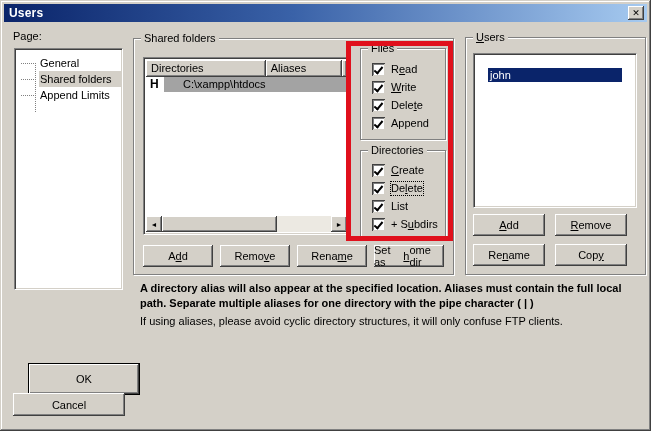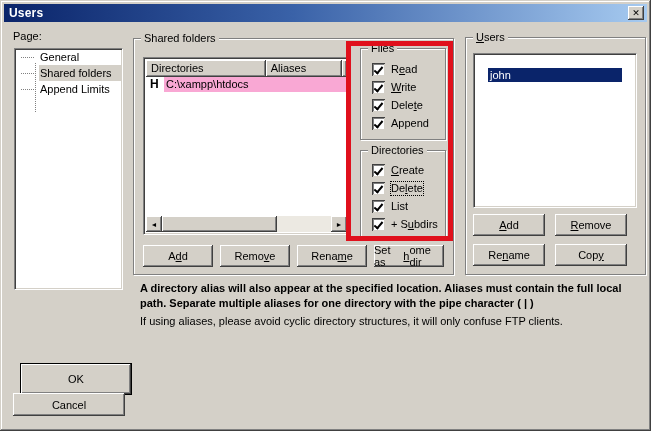--- a/index.html
+++ b/index.html
@@ -18,34 +18,34 @@
     box-shadow:inset 1px 1px 0 #404040,inset -1px -1px 0 #d4d0c8;}
   .groupbox{position:absolute;border:1px solid #808080;
     box-shadow:inset 1px 1px 0 #fff,1px 1px 0 #fff;}
   .group-label{position:absolute;top:-7px;left:7px;background:#d4d0c8;padding:0 3px;line-height:13px;}
   .btn{position:absolute;background:#d4d0c8;display:flex;align-items:center;justify-content:center;
     box-shadow:inset -1px -1px 0 #404040,inset 1px 1px 0 #fff,inset -2px -2px 0 #808080,inset 2px 2px 0 #d4d0c8;
     font-size:11px;cursor:default;}
   .btn.default{border:1px solid #000;}
   .label{position:absolute;}
   
-  .tree{position:absolute;left:14px;top:48px;width:109px;height:242px;box-sizing:border-box;}
+  .tree{position:absolute;left:14px;top:48px;width:109px;height:242px;padding-top:6px;box-sizing:border-box;}
   .tree-vline{position:absolute;left:20px;top:14px;height:49px;border-left:1px dotted #808080;}
   .tree-item{position:relative;height:16px;line-height:16px;display:flex;}
   .tree-item::before{content:"";position:absolute;left:6px;top:8px;width:13px;border-top:1px dotted #808080;}
   .tree-item span.t-label{margin-left:24px;flex:1;padding-left:1px;}
   .tree-item.selected span.t-label{background:#d4d0c8;}
   
   .listview{position:absolute;left:143px;top:57px;width:207px;height:178px;box-sizing:border-box;}
   .lv-header{position:absolute;left:2px;top:2px;right:2px;height:17px;display:flex;}
   .lv-hcell{background:#d4d0c8;box-shadow:inset -1px -1px 0 #404040,inset 1px 1px 0 #fff,inset -2px -2px 0 #808080,inset 2px 2px 0 #d4d0c8;
     box-sizing:border-box;padding:2px 0 0 5px;height:17px;}
   .lv-row{position:absolute;left:2px;top:19px;right:2px;height:15px;display:flex;align-items:center;}
   .lv-home{width:18px;font-weight:bold;font-size:12px;padding-left:4px;box-sizing:border-box;background:#fff;height:15px;line-height:14px;}
-  .lv-dir{flex:1;background:#f9a8d4;height:15px;line-height:14px;padding-left:2px;}
+  .lv-dir{flex:1;background:#a3a3a3;height:15px;line-height:14px;padding-left:19px;}
   
   .hscroll{position:absolute;left:2px;right:2px;bottom:2px;height:16px;background:#ece9e2;display:flex;}
   .sb-btn{width:16px;height:16px;background:#d4d0c8;flex:none;display:flex;align-items:center;justify-content:center;
     font-size:7px;color:#000;box-shadow:inset -1px -1px 0 #404040,inset 1px 1px 0 #fff,inset -2px -2px 0 #808080,inset 2px 2px 0 #d4d0c8;}
   .sb-thumb{width:115px;height:16px;background:#d4d0c8;flex:none;
     box-shadow:inset -1px -1px 0 #404040,inset 1px 1px 0 #fff,inset -2px -2px 0 #808080,inset 2px 2px 0 #d4d0c8;}
   .sb-track{flex:1;}
   .sb-btn.right{margin-left:auto;}
   
   .chk-row{display:flex;align-items:center;height:18px;gap:6px;}
@@ -182,16 +182,16 @@
     <div class="user-row">john</div>
   </div>
   <div class="btn" style="left:473px;top:214px;width:72px;height:22px;"><u>A</u>dd</div>
   <div class="btn" style="left:555px;top:214px;width:72px;height:22px;"><u>R</u>emove</div>
   <div class="btn" style="left:555px;top:244px;width:72px;height:22px;">Cop<u>y</u></div>
   <div class="btn" style="left:473px;top:244px;width:72px;height:22px;">Re<u>n</u>ame</div>
 
   <div class="notes" style="top:281px;font-weight:bold;">A directory alias will also appear at the specified location. Aliases must contain the full local path. Separate multiple aliases for one directory with the pipe character ( | )</div>
   <div class="notes" style="top:314px;">If using aliases, please avoid cyclic directory structures, it will only confuse FTP clients.</div>
 
-  <div class="btn default" style="left:20px;top:363px;width:112px;height:32px;box-sizing:border-box;">OK</div>
+  <div class="btn default" style="left:28px;top:363px;width:112px;height:32px;box-sizing:border-box;">OK</div>
   <div class="btn" style="left:13px;top:393px;width:112px;height:23px;">Cancel</div>
 
 </div>
 
 </body></html>

